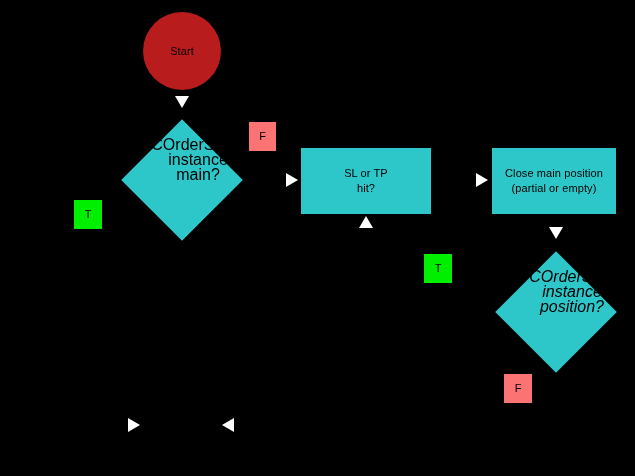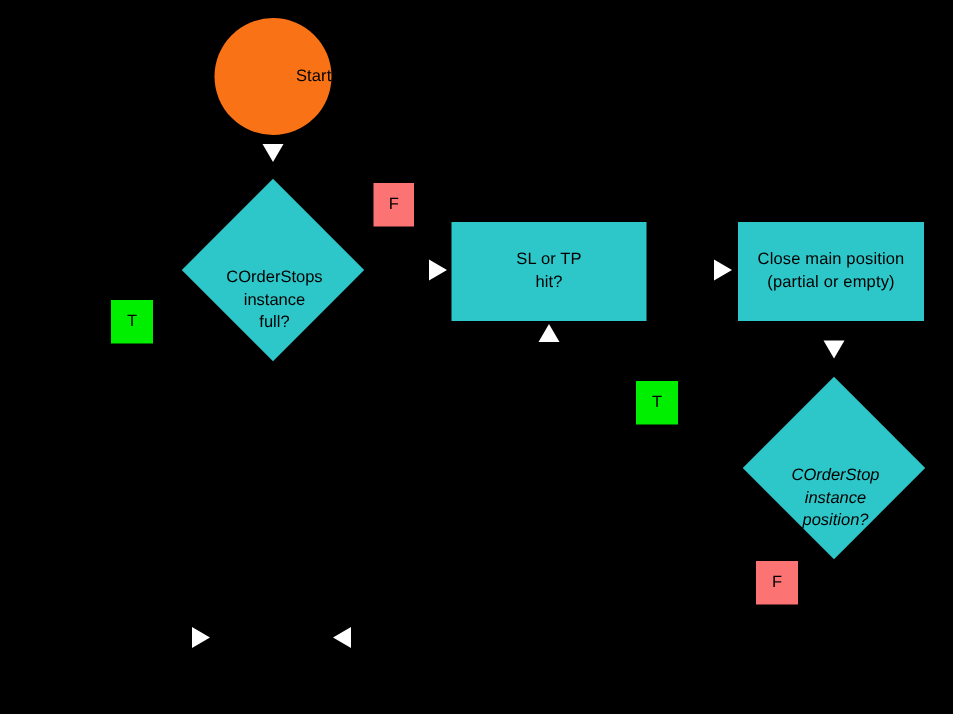--- a/index.html
+++ b/index.html
@@ -22,46 +22,45 @@
     align-items: center;
     justify-content: center;
     text-align: center;
     color: #000000;
     font-size: 11px;
     line-height: 15px;
     letter-spacing: 0.1px;
   }
   .terminator {
     border-radius: 50%;
-    background: #f97316;
-    justify-content: flex-end;
+    background: #b91c1c;
   }
   .process {
     background: #2ec7c9;
   }
   .decision-wrap {
     position: absolute;
   }
   .decision-shape {
     position: absolute;
     left: 0; top: 0;
     width: 100%; height: 100%;
     background: #2ec7c9;
     transform: rotate(45deg);
   }
   .decision-label {
     position: absolute;
-    left: 1px; top: 0;
+    left: 16px; top: 0;
     width: 100%; height: 100%;
     display: flex;
-    align-items: flex-end;
+    align-items: flex-start;
     justify-content: center;
     text-align: center;
     color: #000000;
-    font-size: 11px;
+    font-size: 16px;
     line-height: 15px;
     z-index: 2;
   }
   .edge-label {
     position: absolute;
     box-sizing: border-box;
     display: flex;
     align-items: center;
     justify-content: center;
     color: #000000;
@@ -122,21 +121,21 @@
   </div>
 
   <div class="arrow arrow-down" style="left:175px; top:96px;"></div>
 
   <div class="decision-wrap" style="left:139px; top:137px; width:86px; height:86px;">
     <div class="decision-shape"></div>
     <div class="decision-label">
       <span>
         <span>COrderStops</span><br>
         <span>instance</span><br>
-        <span>full?</span>
+        <span>main?</span>
       </span>
     </div>
   </div>
 
   <div class="edge-label label-false" style="left:249px; top:122px; width:27px; height:29px;">
     <span>F</span>
   </div>
 
   <div class="edge-label label-true" style="left:74px; top:200px; width:28px; height:29px;">
     <span>T</span>

